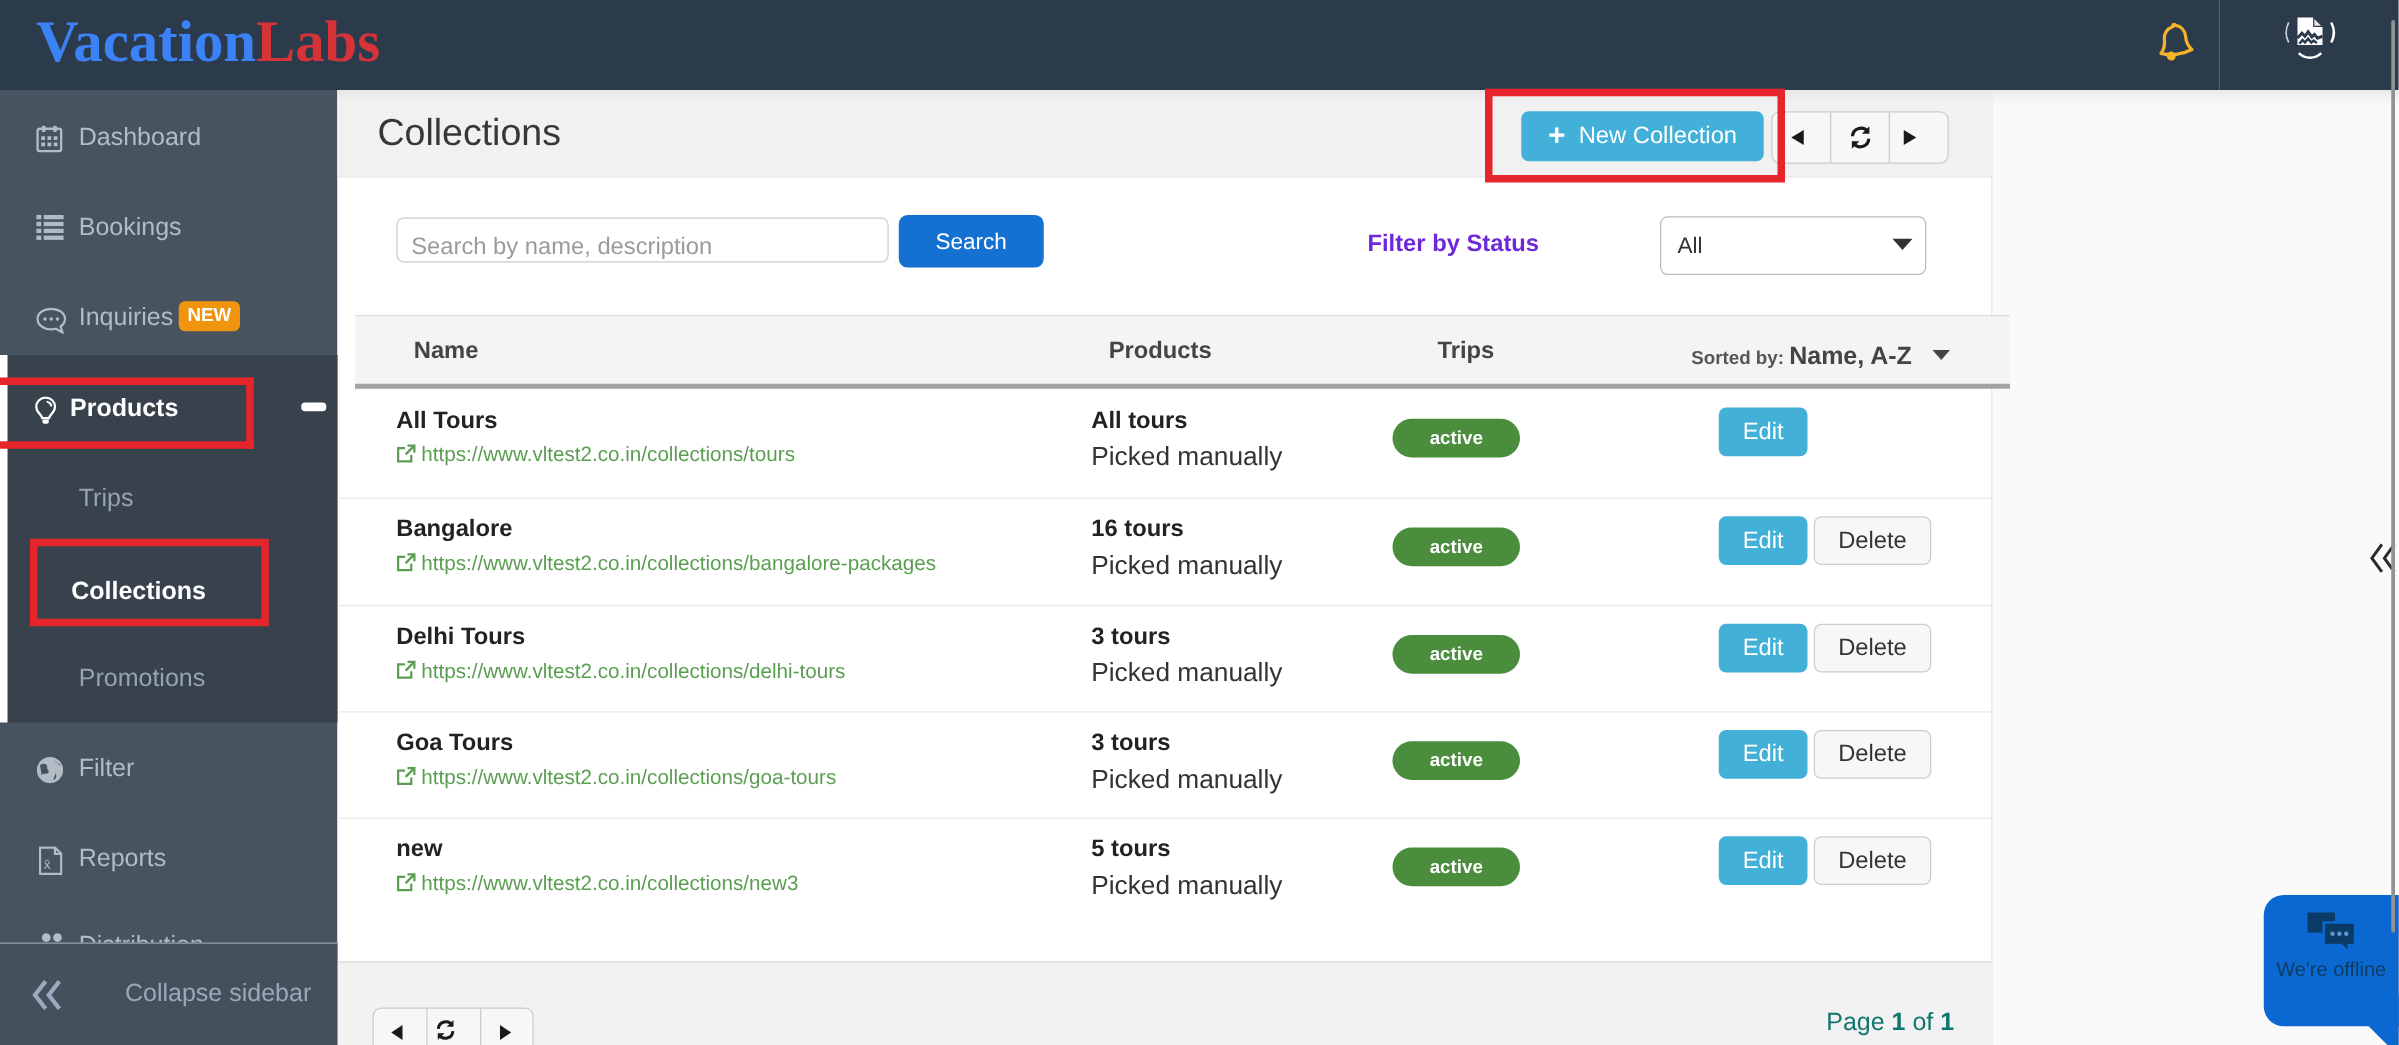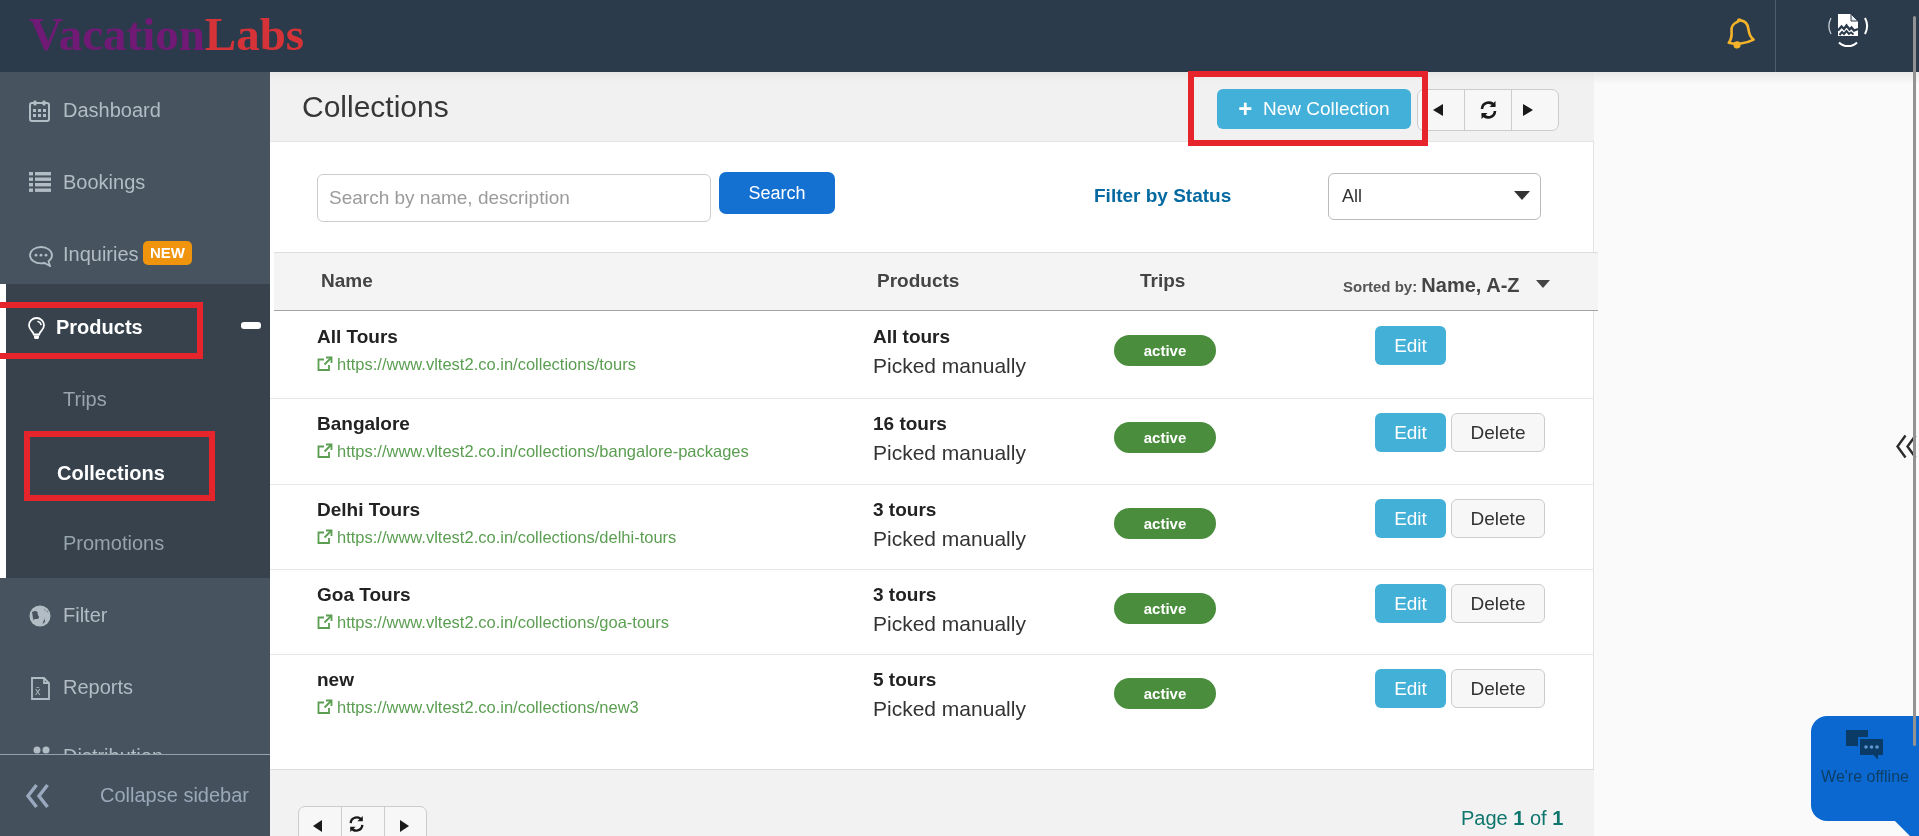--- a/index.html
+++ b/index.html
@@ -3,21 +3,21 @@
 <meta charset="utf-8">
 <style>
 * { margin:0; padding:0; box-sizing:border-box; }
 html,body { width:1919px; height:836px; overflow:hidden; font-family:"Liberation Sans", sans-serif; background:#fafafa; }
 .abs { position:absolute; }
 #page { position:relative; width:1919px; height:836px; }
 
 
 #navbar { left:0; top:0; width:1919px; height:72px; background:#2c3b4c; }
 #logo { left:29px; top:7px; z-index:31; letter-spacing:1px; font-family:"Liberation Serif", serif; font-weight:bold; font-size:47px; letter-spacing:0px; }
-#logo .v { color:#701a75;margin-top:36px; }
+#logo .v { color:#3b82f6;margin-top:36px; }
 #logo .l { color:#d63338; }
 #navdivider { z-index:31; left:1775px; top:0; width:1px; height:72px; background:#4e5d6c; }
 
 
 #sidebar { left:0; top:72px; width:270px; height:764px; background:#47545f; }
 .side-item { position:absolute; z-index:6; left:0; width:270px; height:24px; color:#b2bcc4; font-size:20px; }
 .side-item .txt { position:absolute; left:63px; top:0; }
 .side-icon { position:absolute; left:29px; top:1px; }
 #prodblock { z-index:3; left:0px; top:284px; width:270px; height:294px; background:#37424d; }
 #prodwhite { z-index:3; left:0; top:284px; width:6px; height:294px; background:#ffffff; }
@@ -30,28 +30,28 @@
 #title { left:32px; top:18px; font-size:30px; color:#373737; }
 #newcol { left:947px; top:17px; width:194px; height:40px; background:#42b0d8; border-radius:6px; color:#fff; font-size:19px; text-align:center; line-height:40px; }
 .btngroup { background:#f7f7f7; border:1px solid #ccc; border-radius:7px; }
 #grp1 { left:1147px; top:17px; width:142px; height:42px; }
 .gline { position:absolute; top:0; width:1px; height:40px; background:#ccc; }
 
 
 .redbox { position:absolute; border:6px solid #e6242b; z-index:40; }
 
 
-#searchinput { left:47px; top:102px; width:394px; height:48px; border:1px solid #ccc; border-radius:6px; background:#fff; color:#9b9b9b; font-size:19px; line-height:46px; padding-left:11px; }
+#searchinput { left:47px; top:102px; width:394px; height:36px; border:1px solid #ccc; border-radius:6px; background:#fff; color:#9b9b9b; font-size:19px; line-height:46px; padding-left:11px; }
 #searchbtn { left:449px; top:100px; width:116px; height:42px; background:#1471d2; border-radius:7px; color:#fff; font-size:18px; text-align:center; line-height:42px; }
-#filterlabel { left:824px; top:113px; font-size:19px; font-weight:bold; color:#0369a1; }
+#filterlabel { left:824px; top:113px; font-size:19px; font-weight:bold; color:#6d28d9; }
 #select { left:1058px; top:101px; width:213px; height:47px; border:1px solid #bbb; border-radius:6px; background:#fff; font-size:18px; color:#333; line-height:45px; padding-left:13px; }
 #selcaret { left:1244px; top:119px; width:0; height:0; border-left:8px solid transparent; border-right:8px solid transparent; border-top:9px solid #333; }
 
 
-#thead { left:4px; top:180px; width:1324px; height:59px; background:#f4f4f4; border-top:1px solid #ddd; border-bottom:1px solid #a3a3a3; }
+#thead { left:14px; top:180px; width:1324px; height:59px; background:#f4f4f4; border-top:1px solid #ddd; border-bottom:4px solid #a3a3a3; }
 .th { position:absolute; top:17px; font-size:19px; font-weight:bold; color:#444; }
 .row { position:absolute; left:0; width:1324px; height:86px; border-top:1px solid #e7e7e7; }
 .rname { position:absolute; left:47px; top:14px; font-size:19px; font-weight:bold; color:#222; }
 .rlink { position:absolute; left:47px; top:43px; font-size:16.5px; color:#5b9e52; }
 .rlink svg { vertical-align:-2px; margin-right:4px; }
 .rprod { position:absolute; left:603px; top:14px; font-size:19px; font-weight:bold; color:#222; }
 .rpick { position:absolute; left:603px; top:42px; font-size:21px; color:#333; }
 .pill { position:absolute; left:844px; width:102px; height:31px; background:#4a8d3d; border-radius:16px; color:#fff; font-size:15px; font-weight:bold; text-align:center; line-height:31px; }
 .editbtn { position:absolute; left:1105px; width:71px; height:39px; background:#43b0d8; border-radius:6px; color:#fff; font-size:19px; text-align:center; line-height:39px; }
 .delbtn { position:absolute; left:1181px; width:94px; height:39px; background:#f7f7f7; border:1px solid #ccc; border-radius:6px; color:#333; font-size:19px; text-align:center; line-height:37px; }

